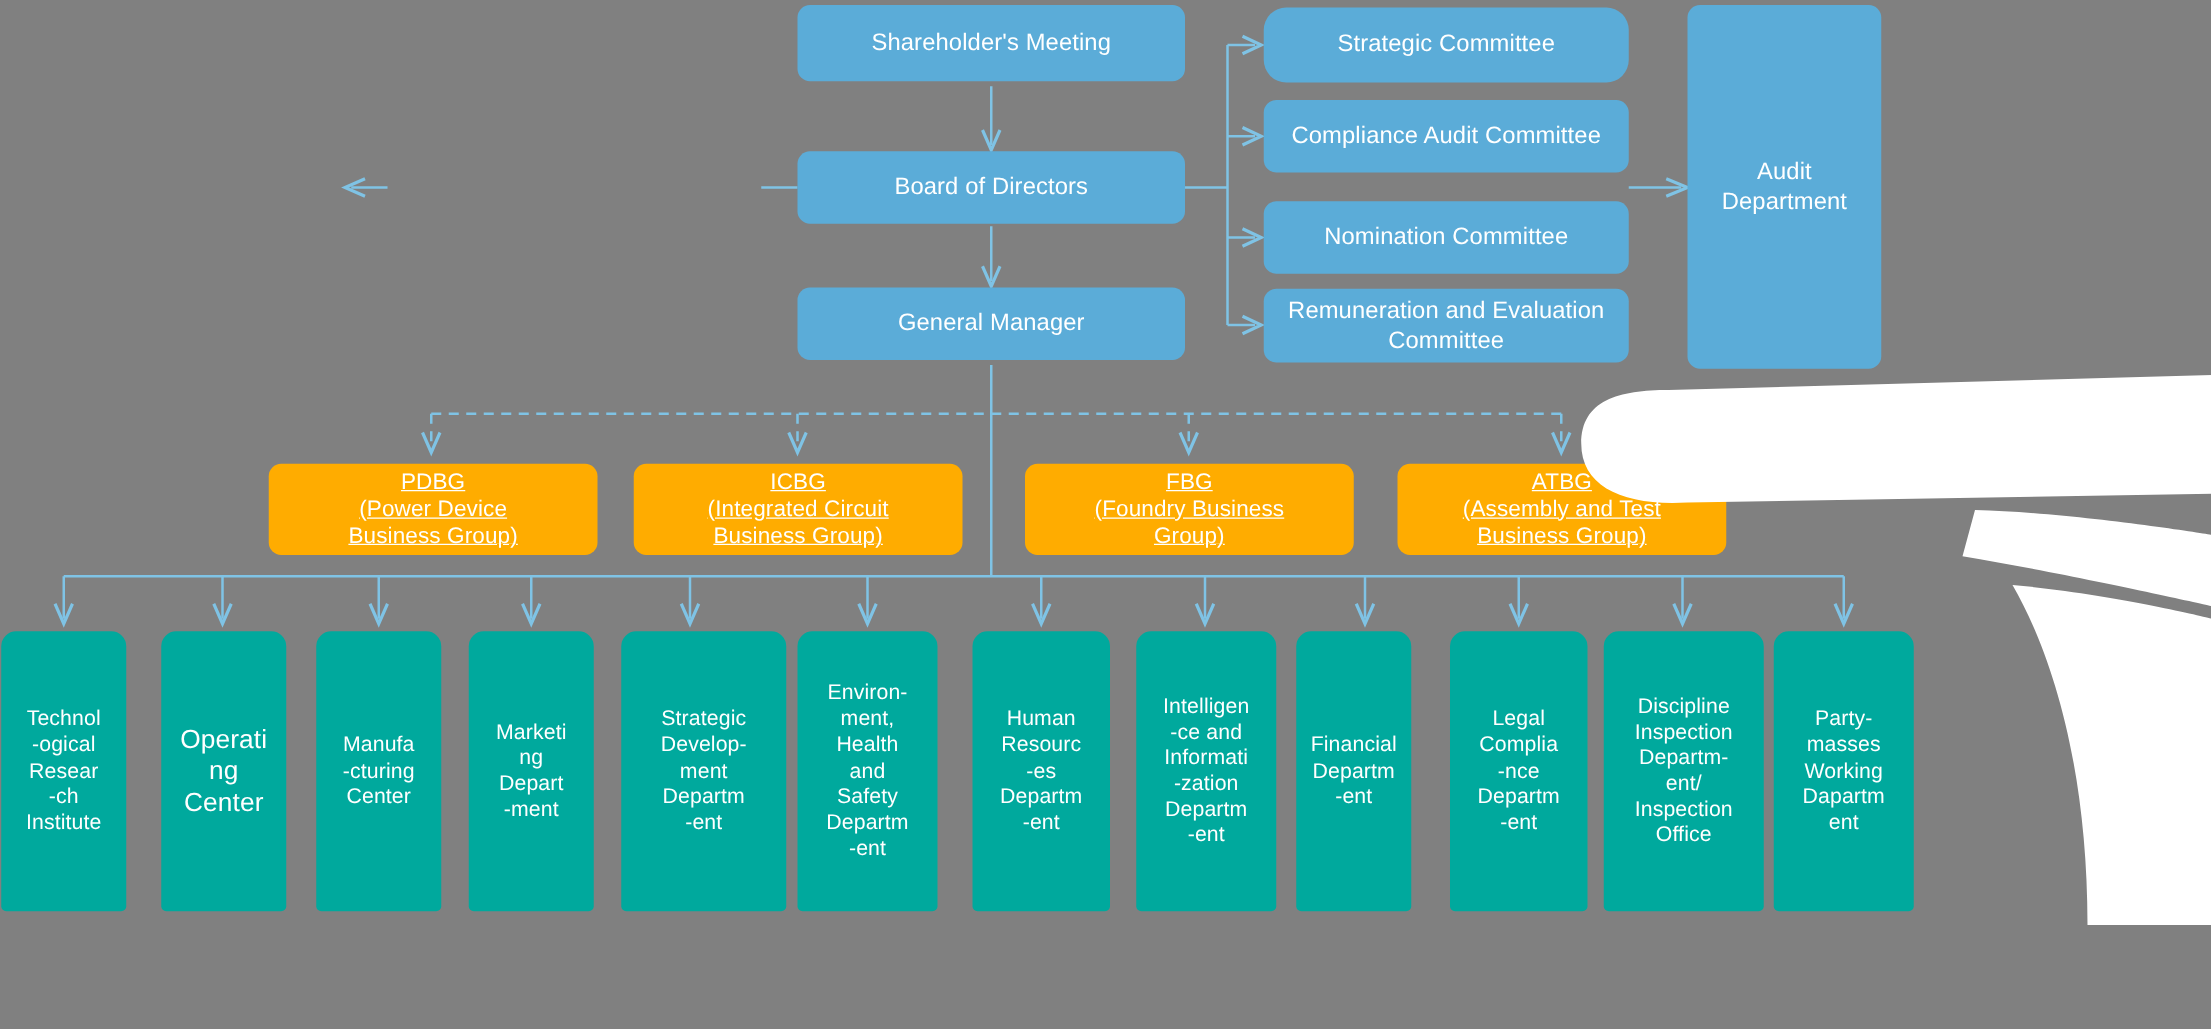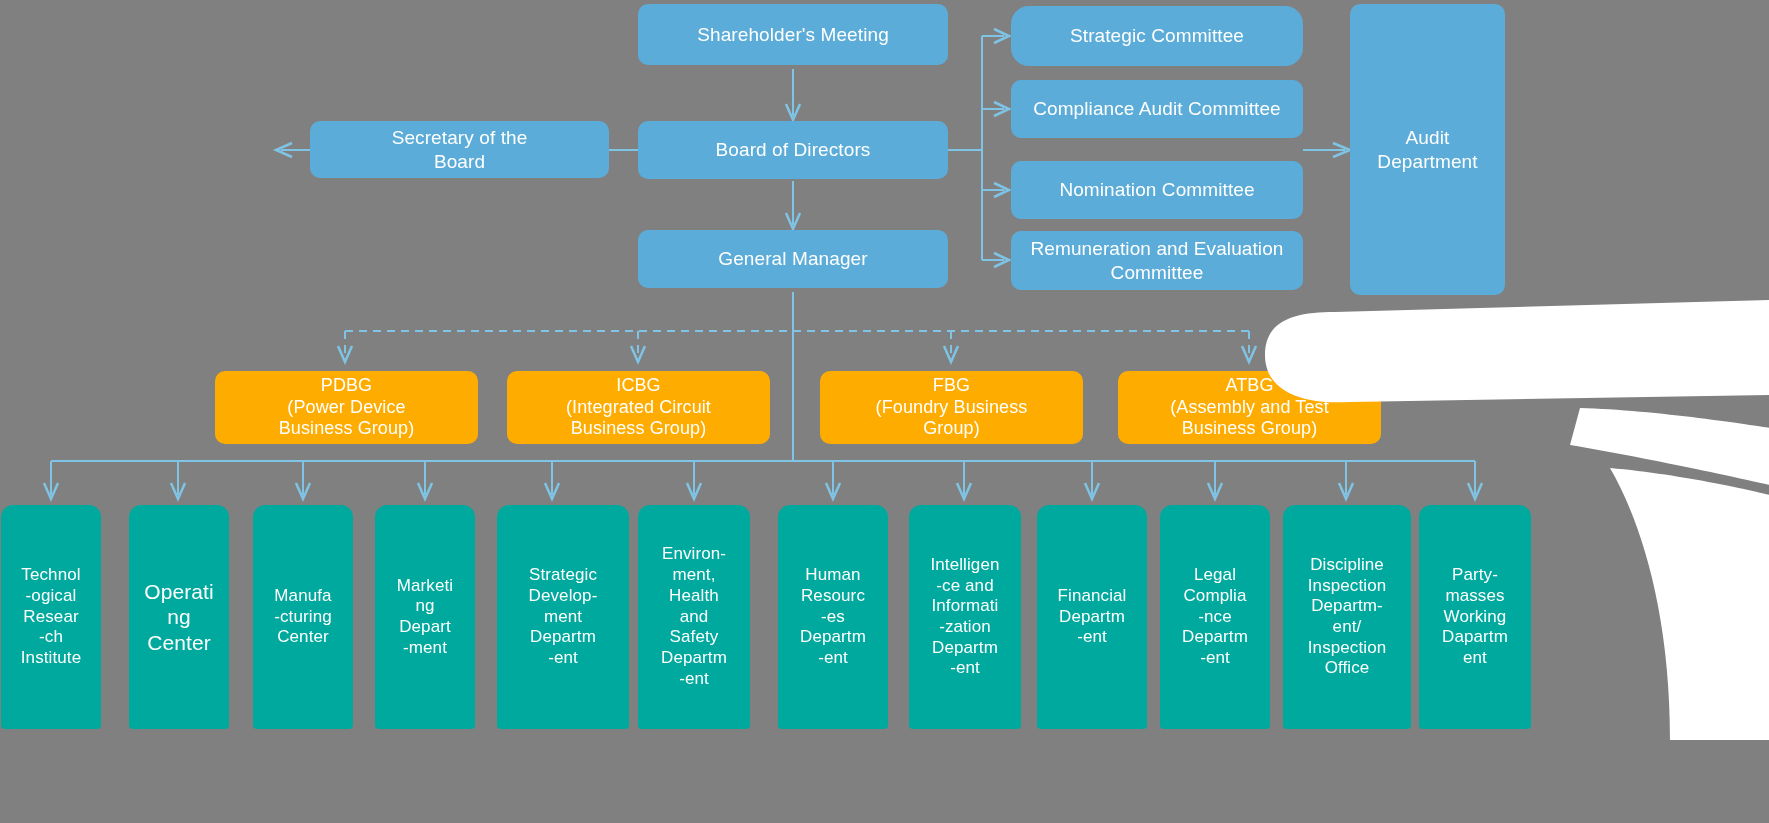--- a/index.html
+++ b/index.html
@@ -27,21 +27,21 @@
     align-items: center;
     justify-content: center;
     text-align: center;
     color: #ffffff;
     box-sizing: border-box;
     line-height: 1.22;
     white-space: pre-line;
     letter-spacing: 0.1px;
   }
   .node.blue   { background: #5BACD8; border-radius: 10px; }
-  .node.orange { background: #FFAC00; border-radius: 10px; }
+  .node.orange { background: #FFAC00; border-radius: 10px; text-decoration: underline; }
   .node.teal   { background: #00A99D; border-radius: 12px 12px 4px 4px; }
 
   svg#wires {
     position: absolute;
     left: 0; top: 0;
     width: 1769px;
     height: 823px;
     pointer-events: none;
   }
   .wire {
@@ -133,22 +133,20 @@
     <path class="arrowhead" d="M1085 483 L1092 499 L1099 483"></path>
     <path class="wire" d="M1215 461 L1215 495"></path>
     <path class="arrowhead" d="M1208 483 L1215 499 L1222 483"></path>
     <path class="wire" d="M1346 461 L1346 495"></path>
     <path class="arrowhead" d="M1339 483 L1346 499 L1353 483"></path>
     <path class="wire" d="M1475 461 L1475 495"></path>
     <path class="arrowhead" d="M1468 483 L1475 499 L1482 483"></path>
   </svg>
 
 
-  <div class="node blue" style="left:310px; top:121px; width:299px; height:57px; font-size:19px;">Secretary of the
-Board</div>
 
   <div class="node blue" style="left:638px; top:4px; width:310px; height:61px; font-size:19px;">Shareholder's  Meeting</div>
 
   <div class="node blue" style="left:638px; top:121px; width:310px; height:58px; font-size:19px;">Board of Directors</div>
 
   <div class="node blue" style="left:638px; top:230px; width:310px; height:58px; font-size:19px;">General Manager</div>
 
   <div class="node blue" style="left:1011px; top:6px; width:292px; height:60px; font-size:19px;border-radius:18px;">Strategic Committee</div>
 
   <div class="node blue" style="left:1011px; top:80px; width:292px; height:58px; font-size:19px;">Compliance Audit Committee</div>
@@ -216,21 +214,21 @@
 Departm
 -ent</div>
 
   <div class="node teal" style="left:909px; top:505px; width:112px; height:224px; font-size:17px;">Intelligen
 -ce and
 Informati
 -zation
 Departm
 -ent</div>
 
-  <div class="node teal" style="left:1037px; top:505px; width:110px; height:224px; font-size:17px;">Financial
+  <div class="node teal" style="left:1037px; top:505px; width:92px; height:224px; font-size:17px;">Financial
 Departm
 -ent</div>
 
   <div class="node teal" style="left:1160px; top:505px; width:110px; height:224px; font-size:17px;">Legal
 Complia
 -nce
 Departm
 -ent</div>
 
   <div class="node teal" style="left:1283px; top:505px; width:128px; height:224px; font-size:17px;">Discipline

